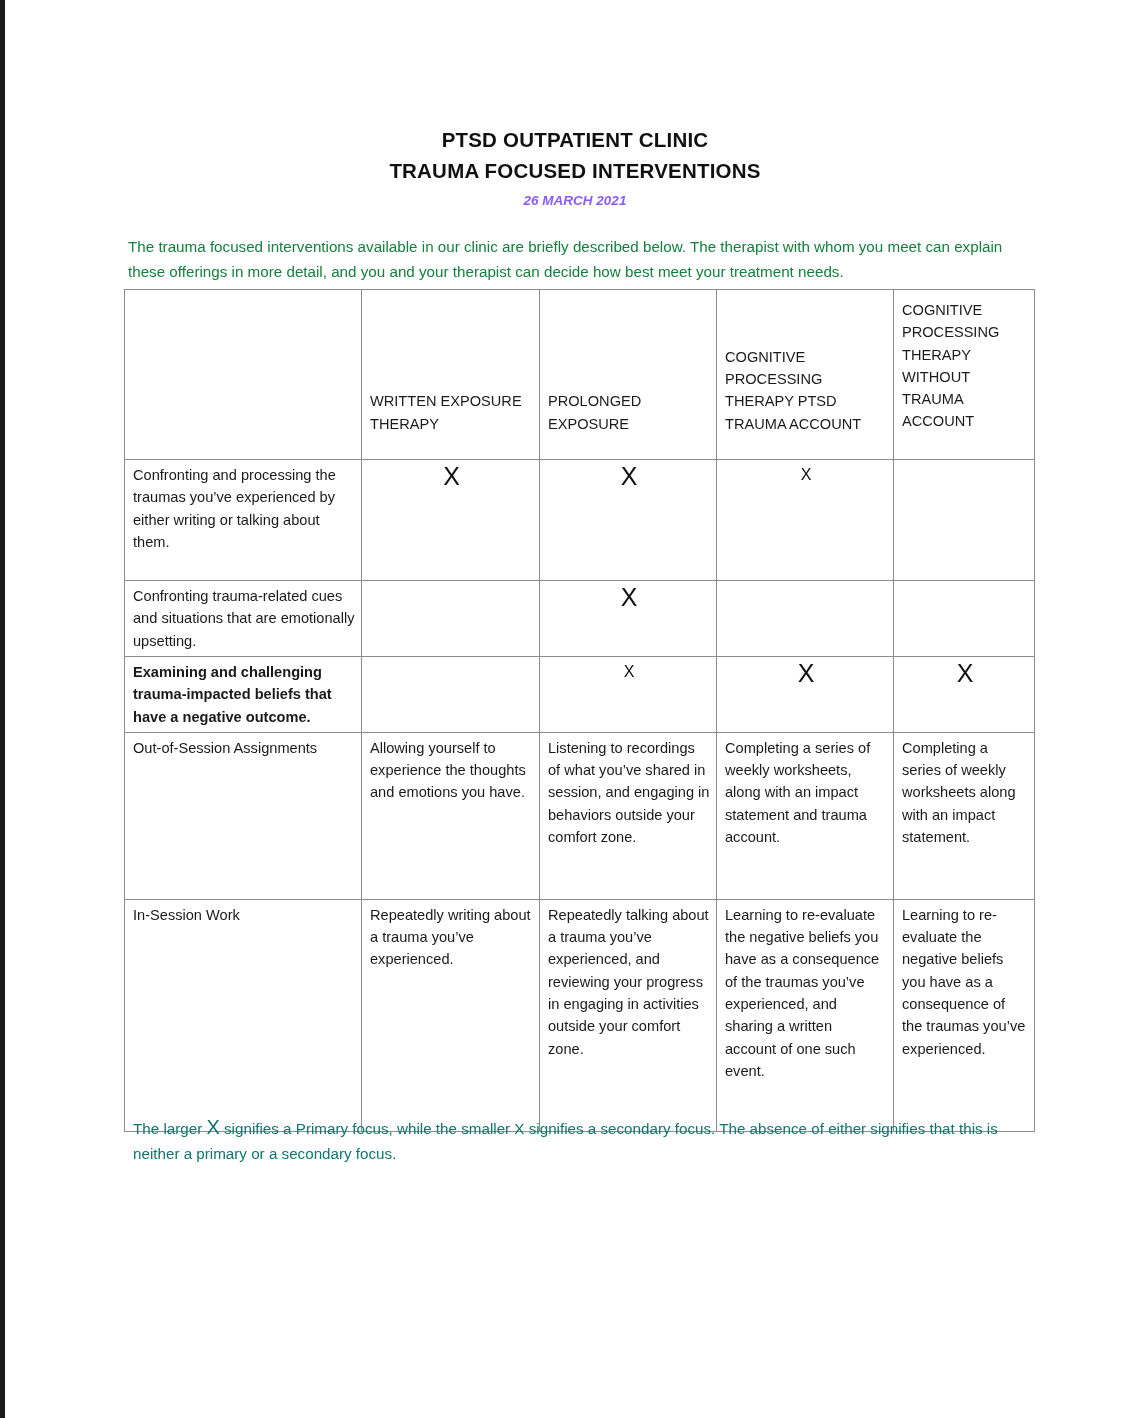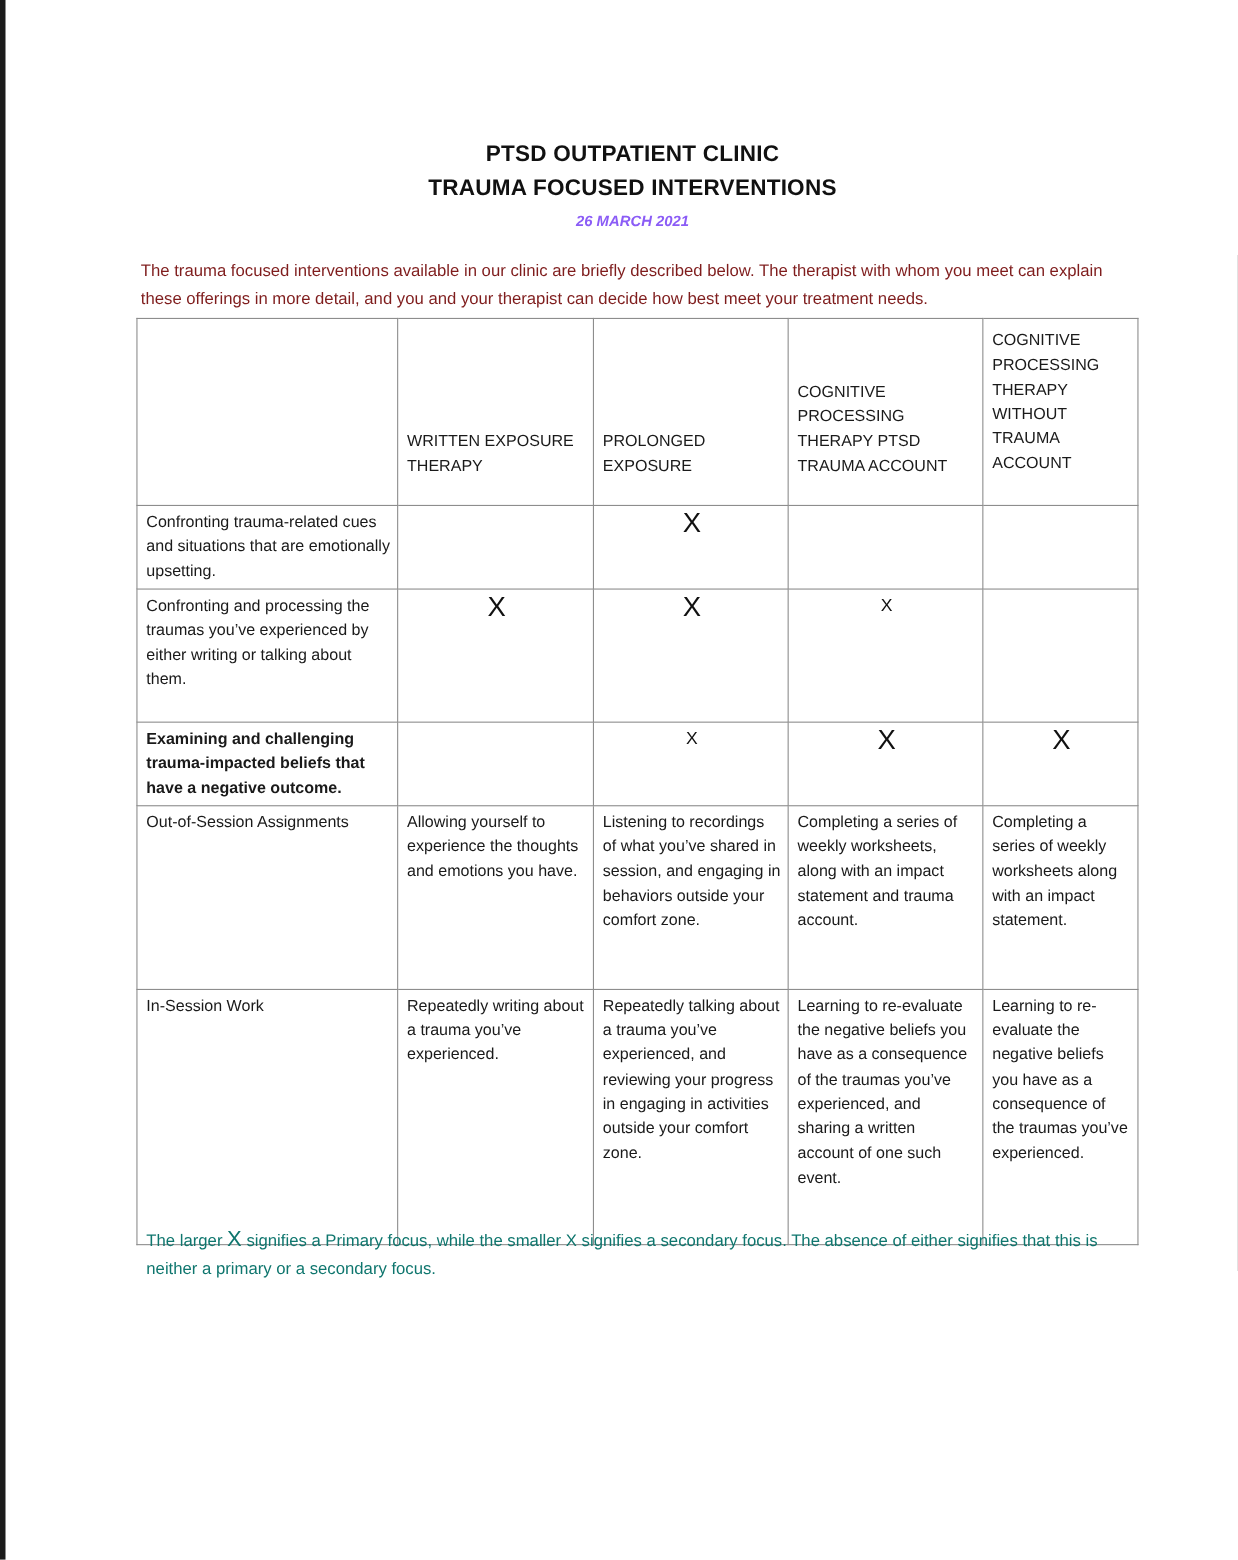--- a/index.html
+++ b/index.html
@@ -57,21 +57,21 @@
     margin-top: 3px;
     color: #8b5cf6;
     font-style: italic;
   }
 
   .intro {
     margin: 22px 0 0 107px;
     width: 906px;
     font-size: 15.2px;
     line-height: 24.5px;
-    color: #7f1d1d;
+    color: #15803d;
   }
 
   
   table.matrix {
     position: absolute;
     left: 103px;
     top: 289px;
     width: 910px;
     border-collapse: collapse;
     table-layout: fixed;
@@ -182,33 +182,33 @@
     <tbody>
 
       <tr class="header-row">
         <td class="hdr-blank"></td>
         <td>WRITTEN EXPOSURE THERAPY</td>
         <td>PROLONGED EXPOSURE</td>
         <td>COGNITIVE PROCESSING THERAPY PTSD TRAUMA ACCOUNT</td>
         <td class="hdr-tall">COGNITIVE PROCESSING THERAPY WITHOUT TRAUMA ACCOUNT</td>
       </tr>
 
+      <tr class="mark-row r1">
+        <td class="rowlabel">Confronting and processing the traumas you’ve experienced by either writing or talking about them.</td>
+        <td class="mark"><span class="mark-x primary">X</span></td>
+        <td class="mark"><span class="mark-x primary">X</span></td>
+        <td class="mark"><span class="mark-x secondary">X</span></td>
+        <td class="mark"></td>
+      </tr>
+
       <tr class="mark-row r2">
         <td class="rowlabel">Confronting trauma-related cues and situations that are emotionally upsetting.</td>
         <td class="mark"></td>
         <td class="mark"><span class="mark-x primary">X</span></td>
         <td class="mark"></td>
-        <td class="mark"></td>
-      </tr>
-
-      <tr class="mark-row r1">
-        <td class="rowlabel">Confronting and processing the traumas you’ve experienced by either writing or talking about them.</td>
-        <td class="mark"><span class="mark-x primary">X</span></td>
-        <td class="mark"><span class="mark-x primary">X</span></td>
-        <td class="mark"><span class="mark-x secondary">X</span></td>
         <td class="mark"></td>
       </tr>
 
       <tr class="mark-row r3">
         <td class="rowlabel">
           <span>Examining   and   challenging</span>
           <span>trauma-impacted beliefs that</span>
           <span>have a negative outcome.</span>
         </td>
         <td class="mark"></td>

